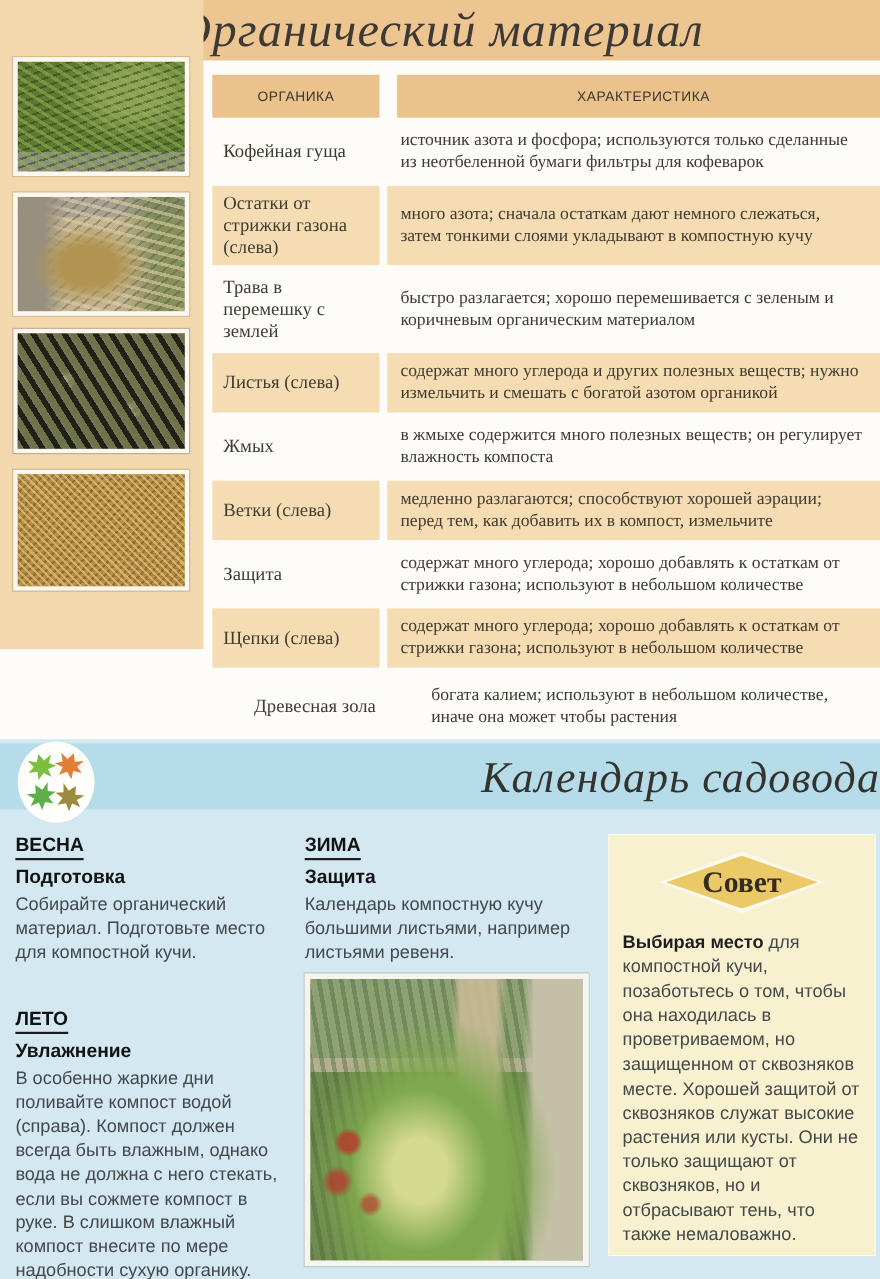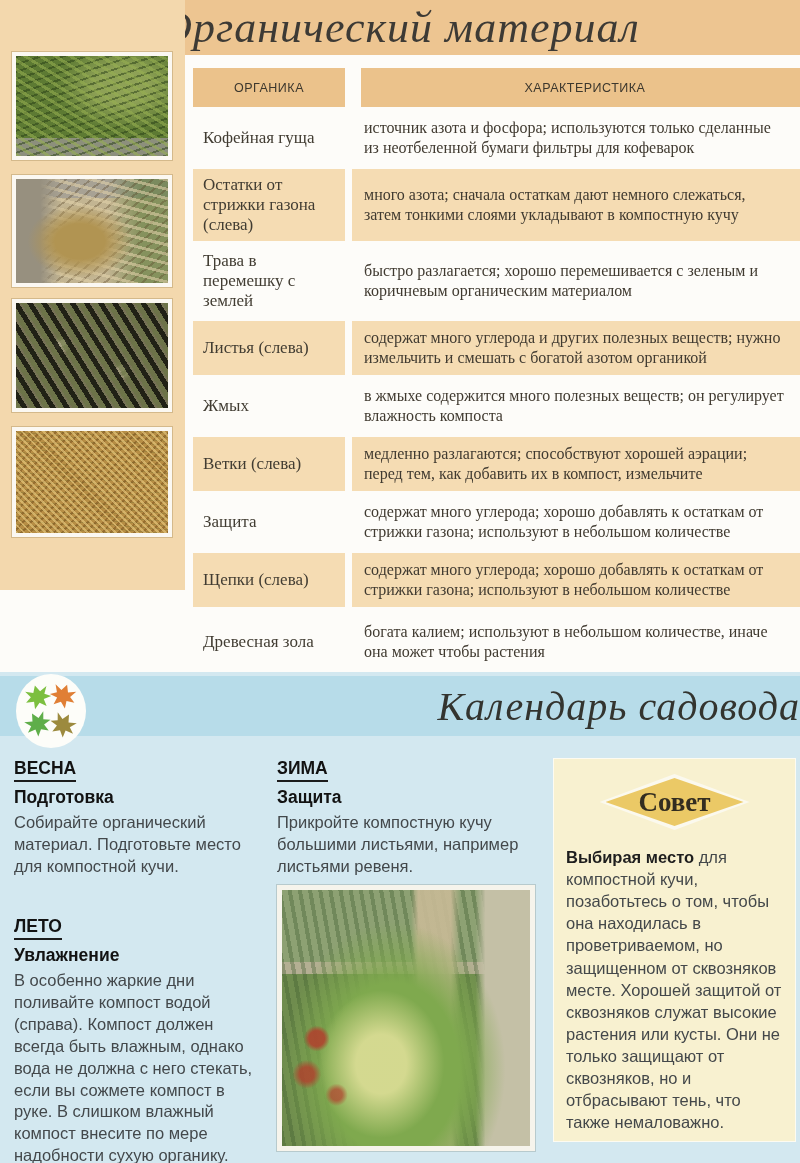--- a/index.html
+++ b/index.html
@@ -72,21 +72,21 @@
     padding:6px 6px 6px 10px;
     font-family:"Liberation Serif", serif; font-size:17px; color:#413c32; line-height:1.18;
   }
   .cell-desc{
     flex:1 1 auto; margin-left:7px; align-self:stretch;
     display:flex; align-items:center;
     padding:6px 14px 6px 12px;
     font-family:"Liberation Serif", serif; font-size:16px; color:#403a30; line-height:1.28;
   }
   .trow.shaded .cell-name, .trow.shaded .cell-desc{ background:#f5dcb3; }
-  .trow.last{ min-height:62px; }
+  .trow.last{ min-height:62px;padding-left:28px; }
   
   .calendar{
     position:absolute; left:0; top:672px; width:800px; height:491px;
     background:#d3e8f0;
   }
   .cal-band{
     position:absolute; left:0; top:4px; width:800px; height:60px;
     background:#b7dce9; display:flex; align-items:center; justify-content:flex-end;
   }
   .cal-band h2{
@@ -226,21 +226,21 @@
     <div class="summer-block">
       <span class="season-head">ЛЕТО</span>
       <div class="season-sub">Увлажнение</div>
       <div class="season-text">В особенно жаркие дни поливайте компост водой (справа). Компост должен всегда быть влажным, однако вода не должна с него стекать, если вы сожмете компост в руке. В слишком влажный компост внесите по мере надобности сухую органику.</div>
     </div>
   </div>
 
   <div class="season-col col-2">
     <span class="season-head">ЗИМА</span>
     <div class="season-sub">Защита</div>
-    <div class="season-text">Прикройте компостную кучу большими листьями, например листьями ревеня.</div>
+    <div class="season-text">Календарь компостную кучу большими листьями, например листьями ревеня.</div>
   </div>
 
   <div class="photo-compost"></div>
 
   <div class="tip-box">
     <div class="diamond-wrap">
       <div class="diamond-outer"></div>
       <div class="diamond-inner">
         <span>Совет</span>
       </div>

